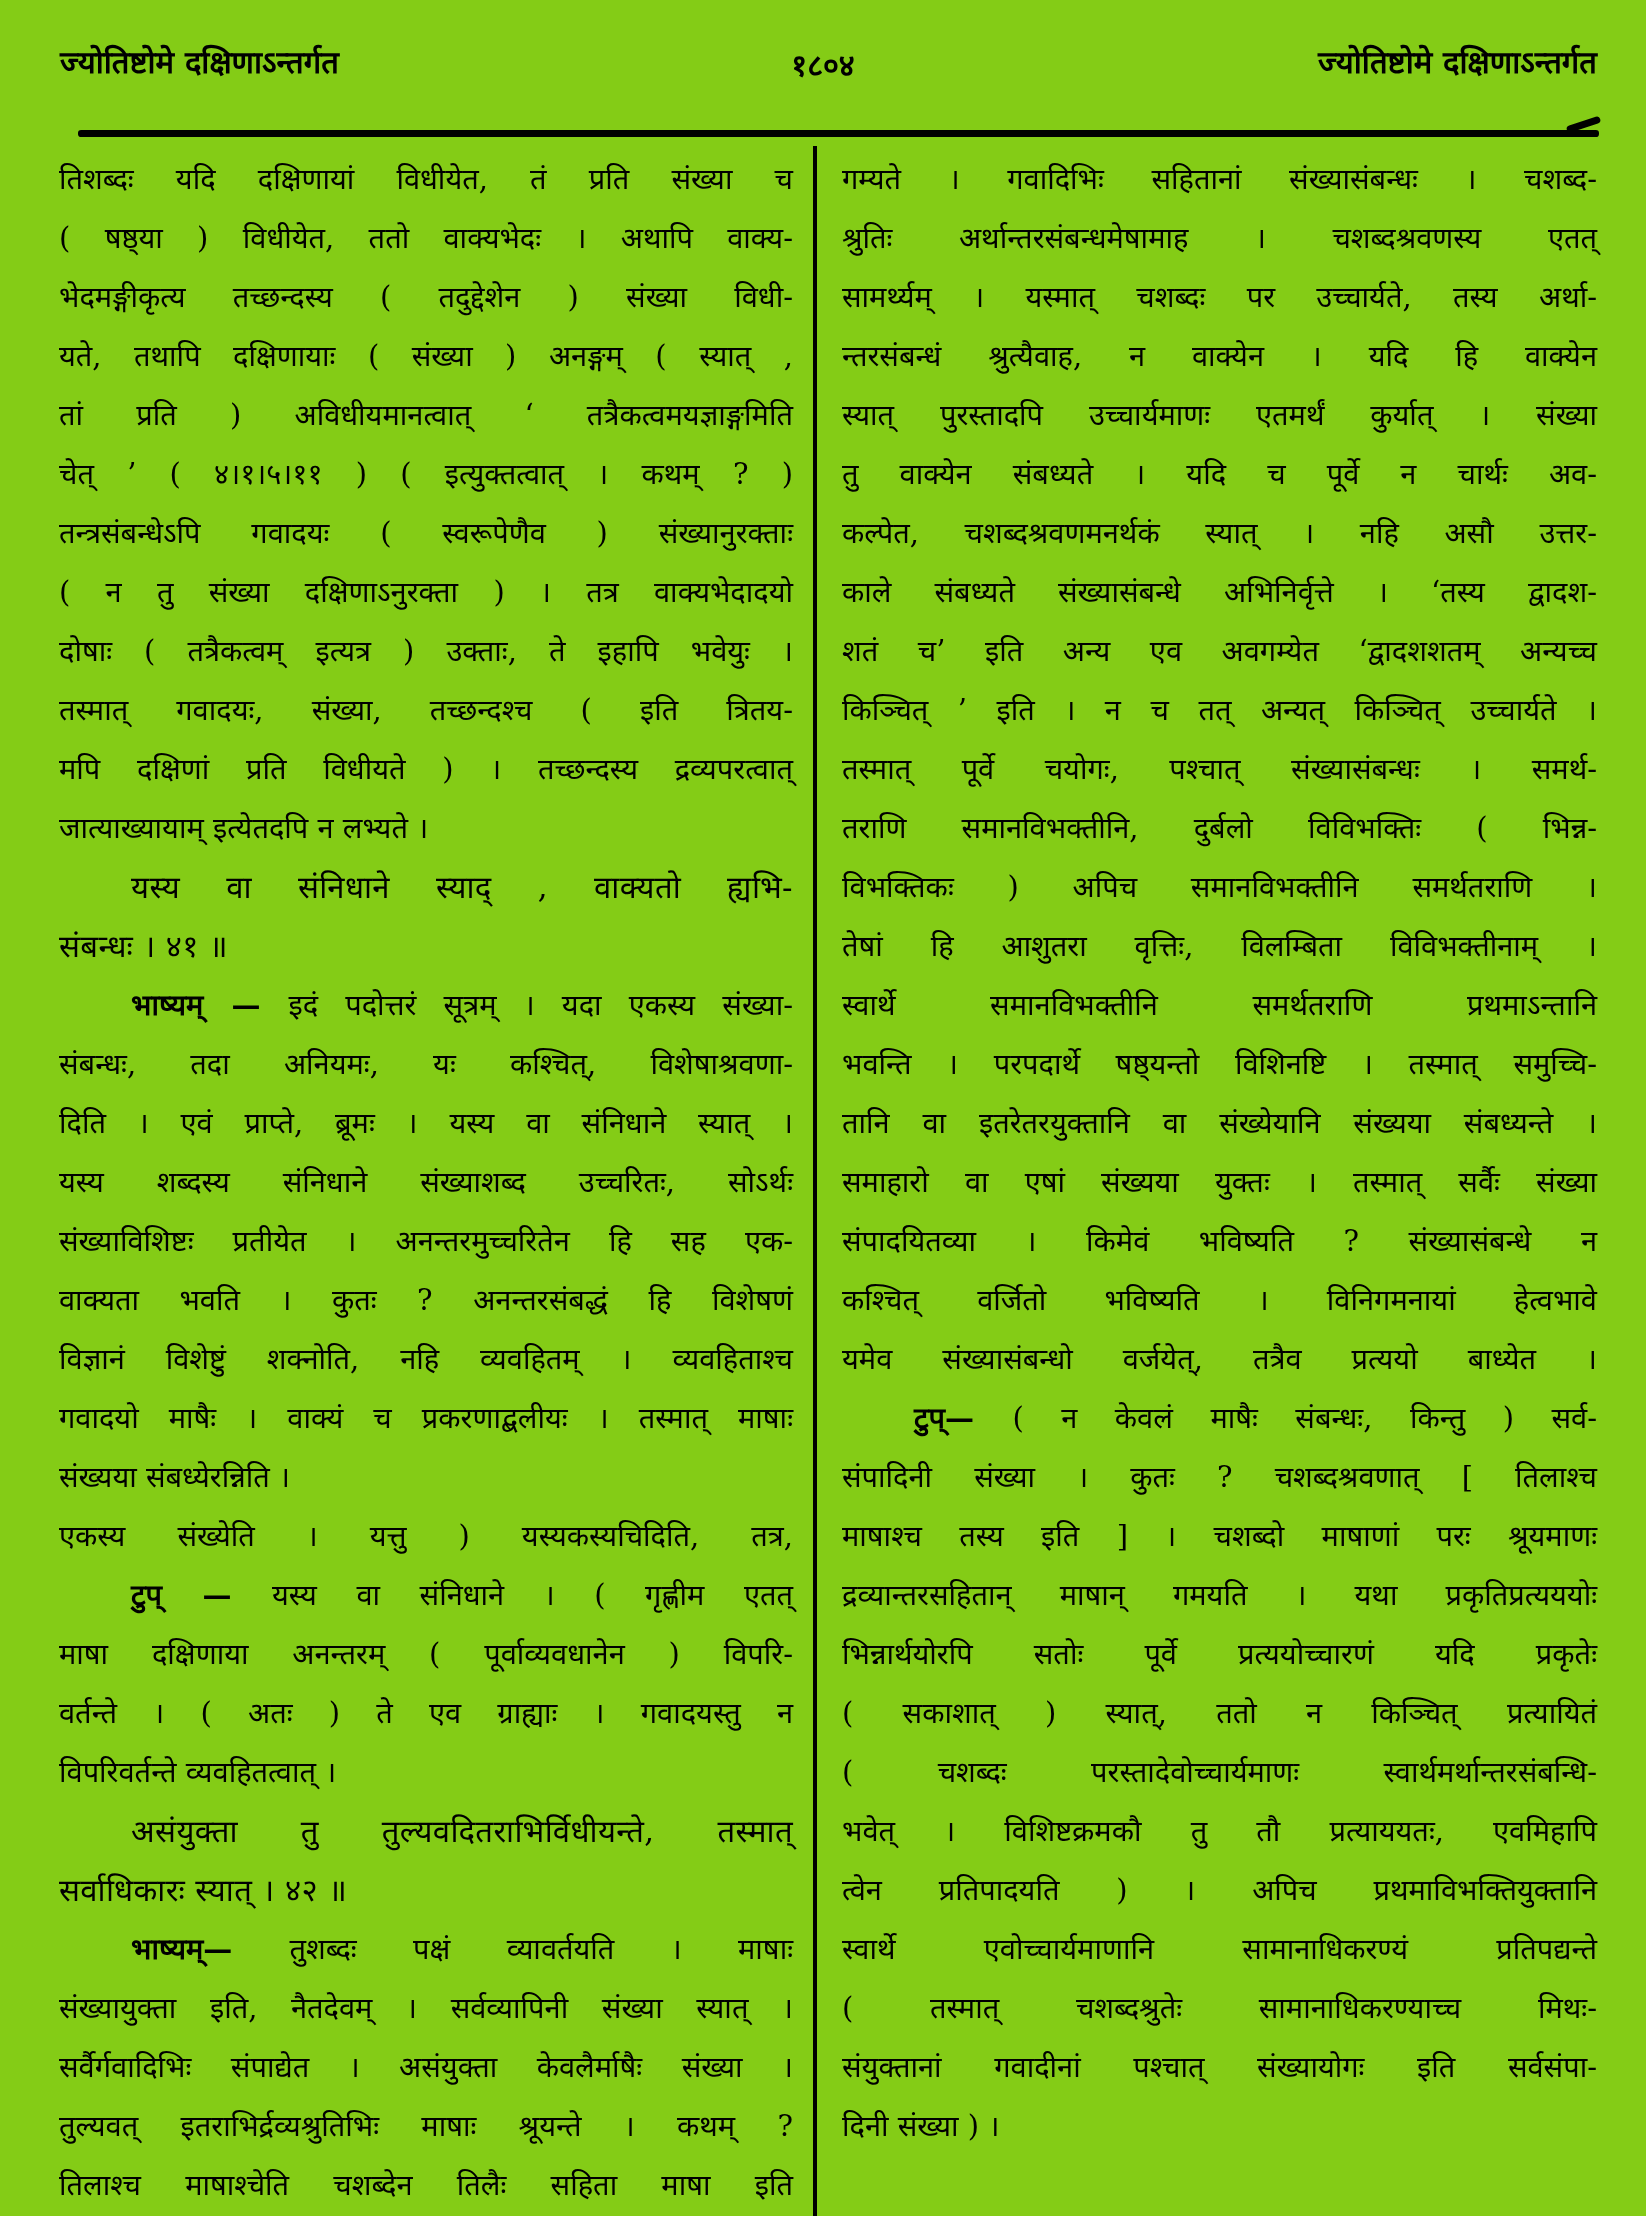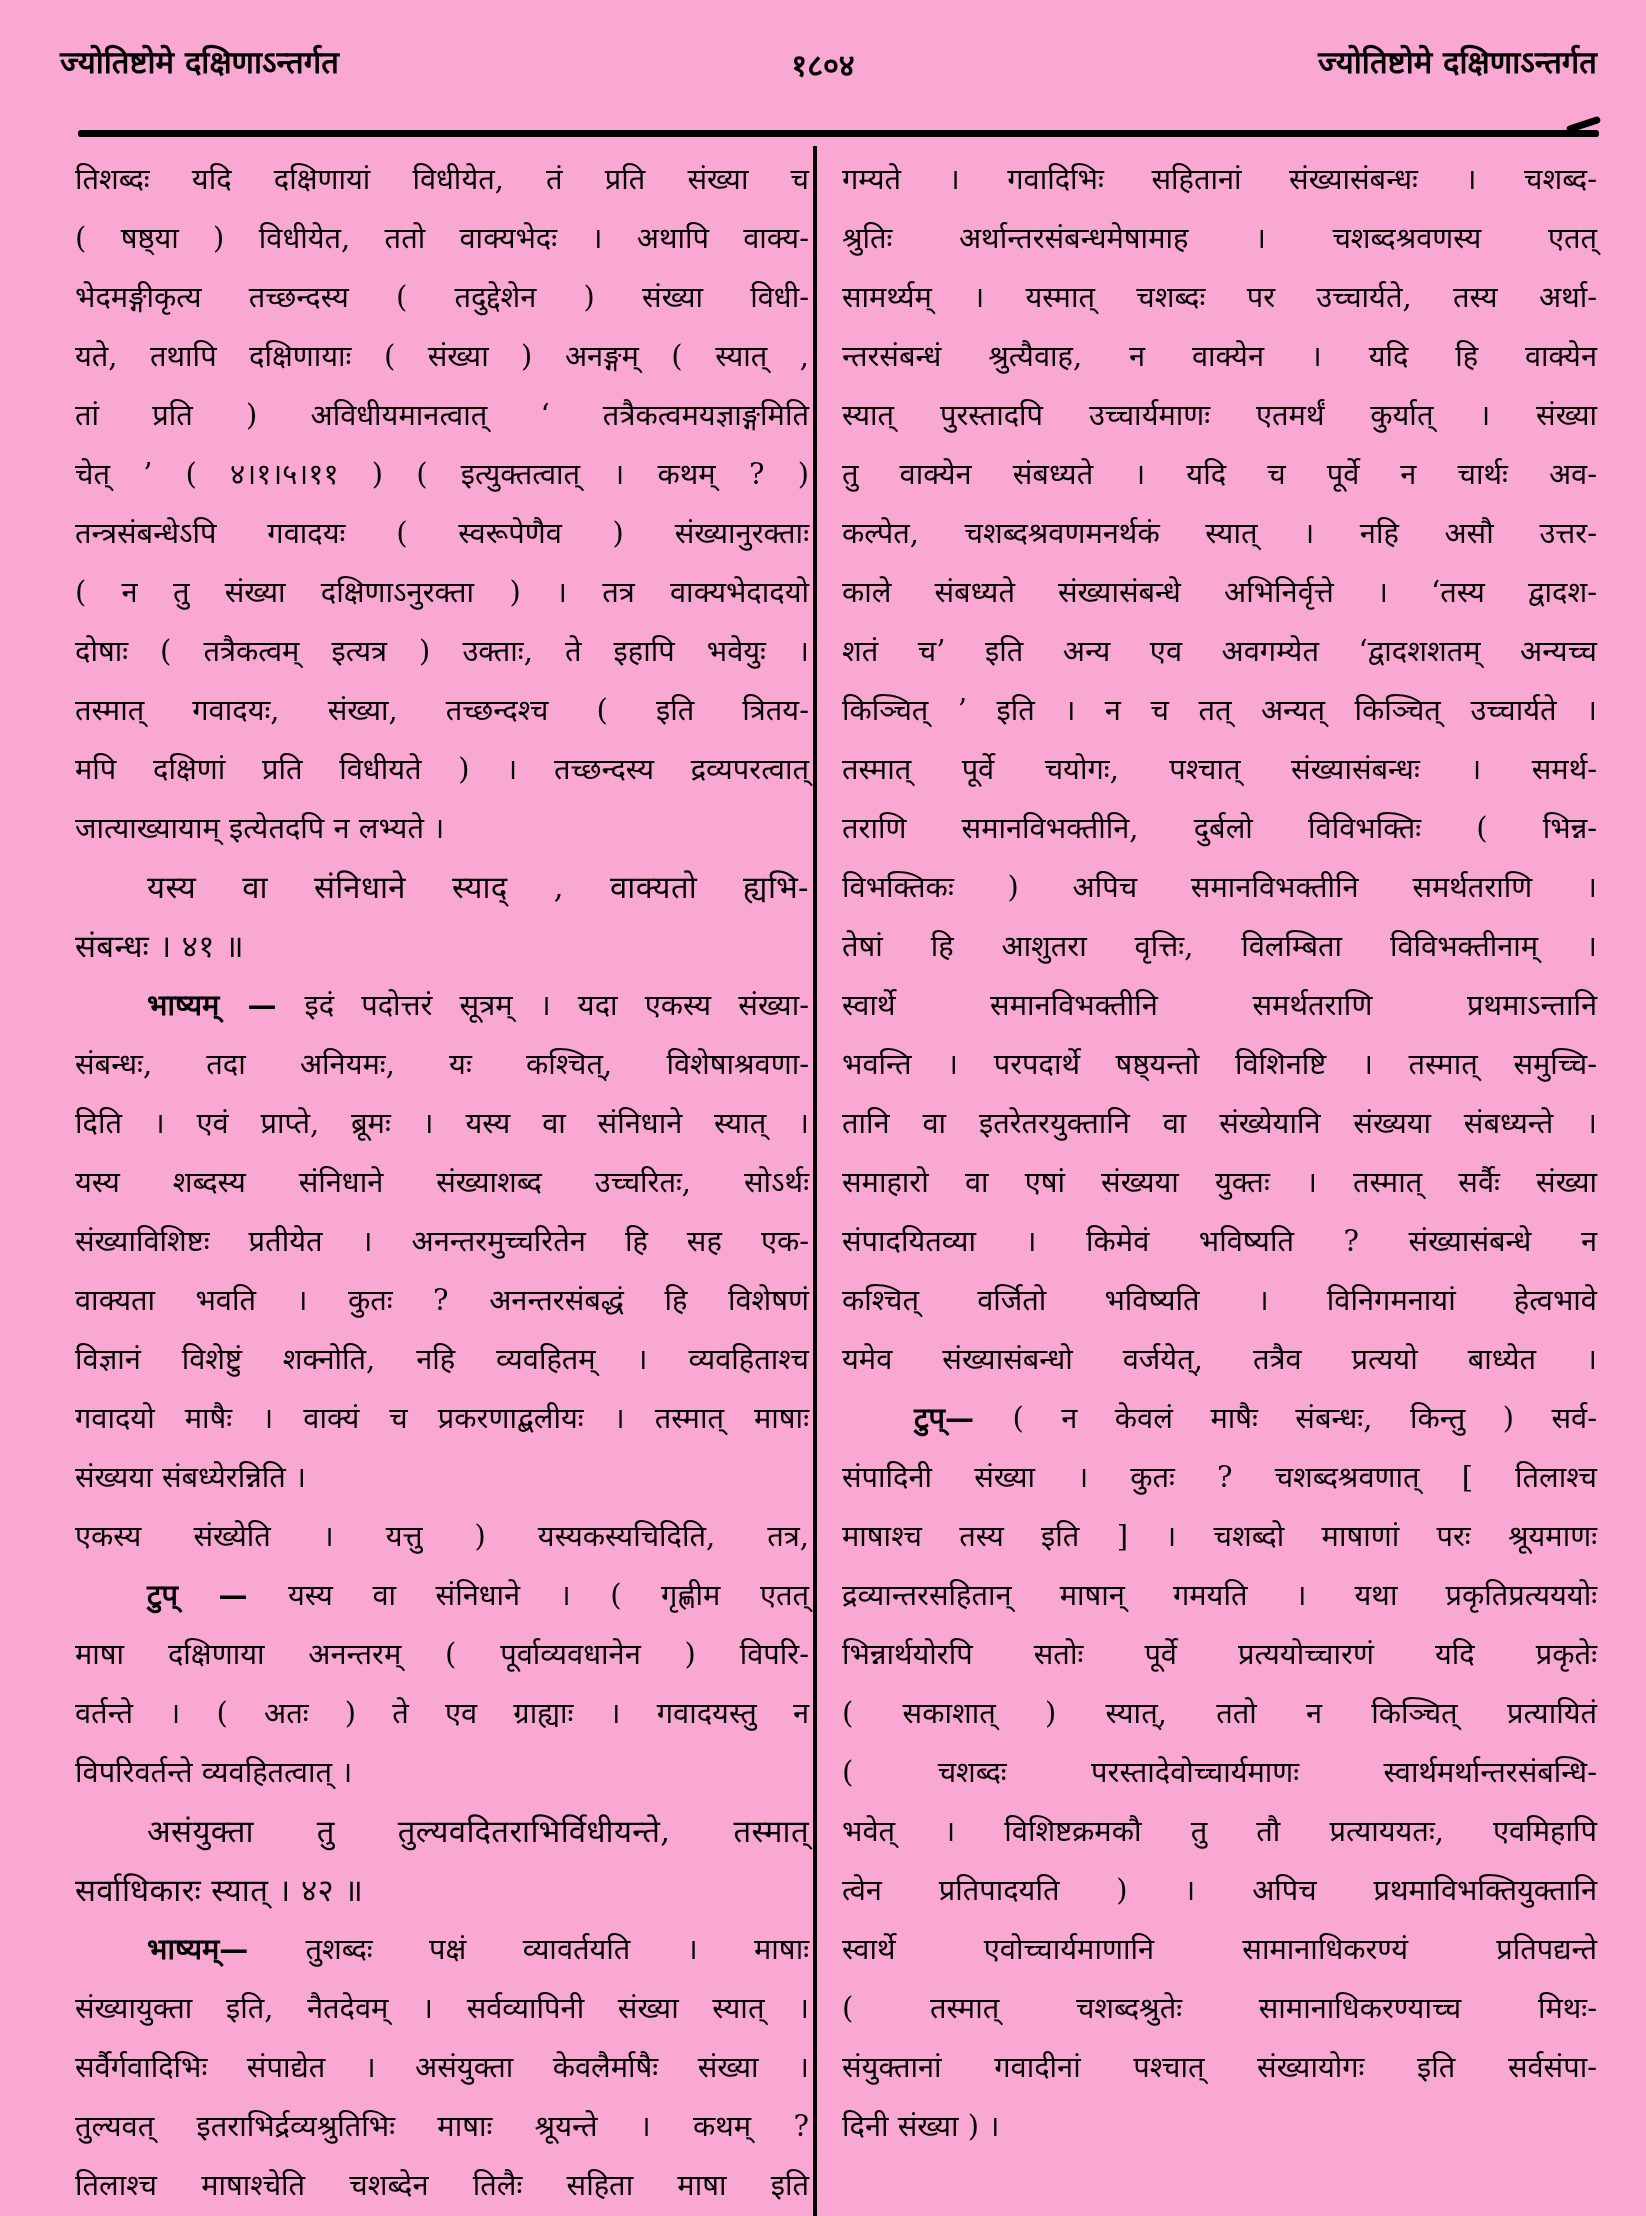--- a/index.html
+++ b/index.html
@@ -1,20 +1,20 @@
 <!DOCTYPE html>
 <html style="font-size:12.2px"><head>
 <meta charset="utf-8">
 <style>
   html, body { margin: 0; padding: 0; background: #e8e8e8; }
   .page {
     position: relative;
     width: 1646px;
     height: 2216px;
-    background: #f9a8d4;
+    background: #84cc16;
     color: #000000;
     font-family: "DejaVu Serif", "Liberation Serif", serif;
     overflow: hidden;
   }
   
   .header {
     position: absolute;
     top: 40px; left: 0; right: 0;
     height: 61px;
   }
@@ -55,21 +55,21 @@
     position: absolute;
     left: 813px; top: 146px;
     width: 3.8px; height: 2070px;
     background: #000;
   }
   
   .column {
     position: absolute;
     top: 150px;
   }
-  .column.left  { left: 75px;   width: 734px; }
+  .column.left  { left: 59px;   width: 734px; }
   .column.right { left: 842px; width: 755px; }
   .line {
     margin: 0;
     font-size: 29px;
     line-height: 59px;
     text-align: justify;
     text-align-last: justify;
     white-space: normal;
     font-weight: 500;
   }

